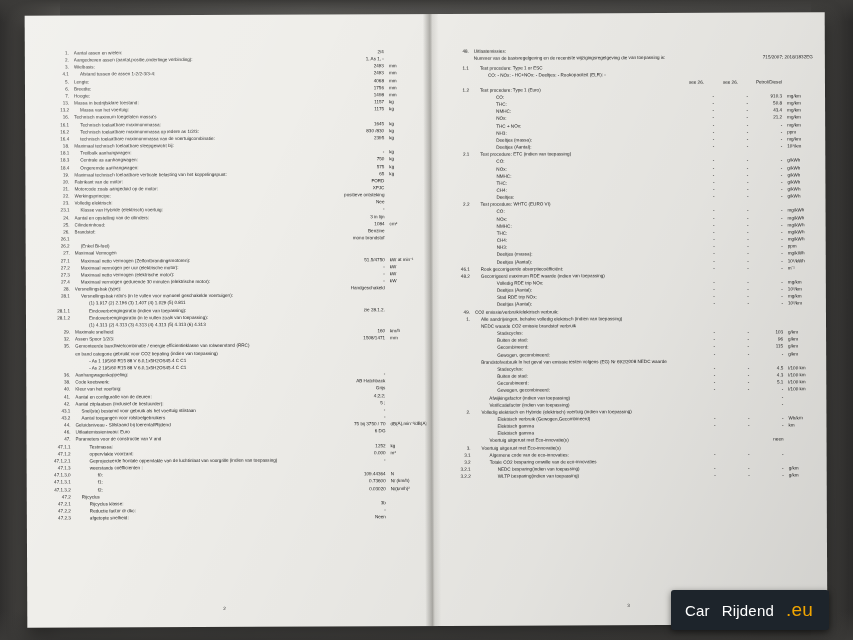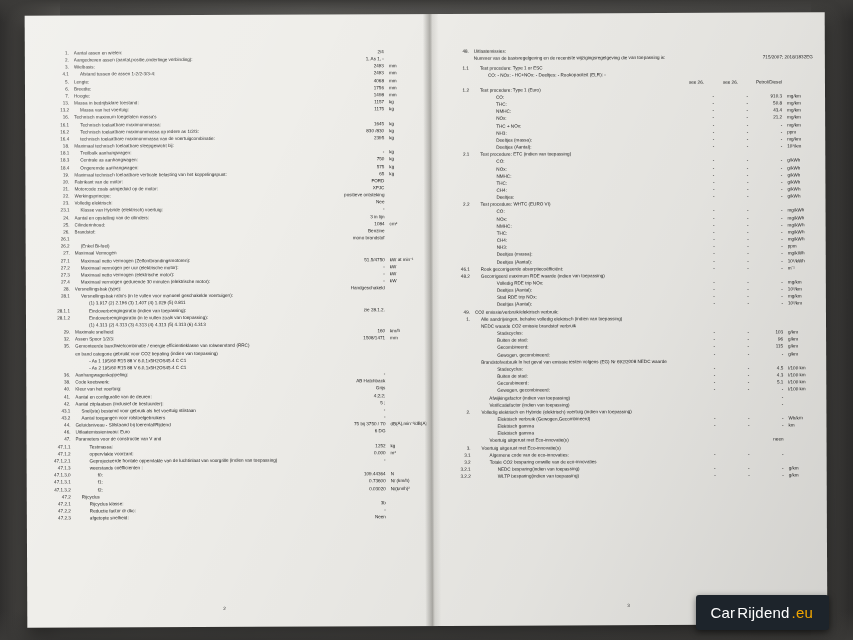--- a/index.html
+++ b/index.html
@@ -76,24 +76,24 @@
   .pagenum.l{left:196px;}
   .pagenum.r{left:196px;}
 
   
   .logo{
     position:absolute;right:24px;bottom:10px;
     background:#1d242b;color:#fff;
     padding:9px 16px 9px 14px;border-radius:3px;
     font-size:15px;letter-spacing:.2px;
     box-shadow:0 2px 6px rgba(0,0,0,.5);
-    display:flex;align-items:baseline;gap:2px;
+    display:flex;align-items:baseline;gap:12px;
   }
   .logo .accent{color:#f0a500;}
-  .logo .tld{font-size:15px;}
+  .logo .tld{font-size:19px;}
 </style>
 </head>
 <body>
 
 <div class="backdrop"></div>
 <div class="shadowband"></div>
 <div class="shadowband bottom"></div>
 
 <div class="paper">
   <div class="page left" id="leftPage">

